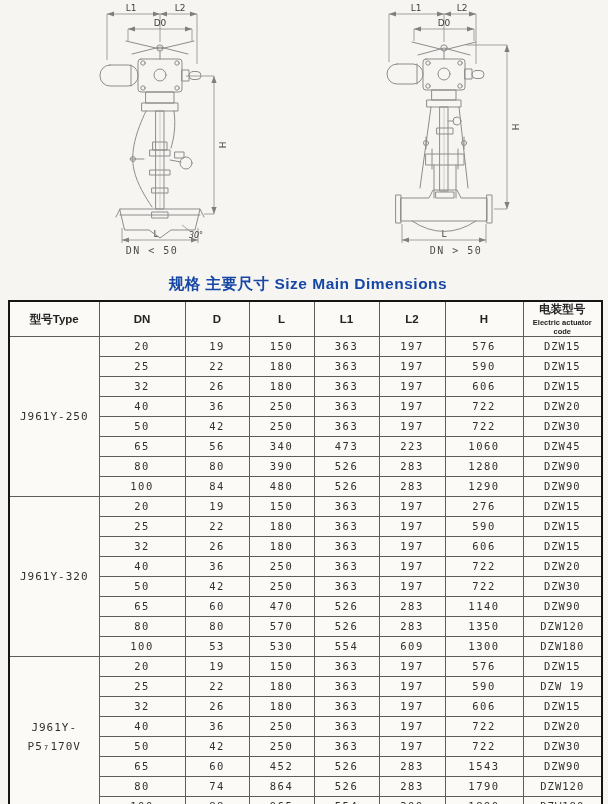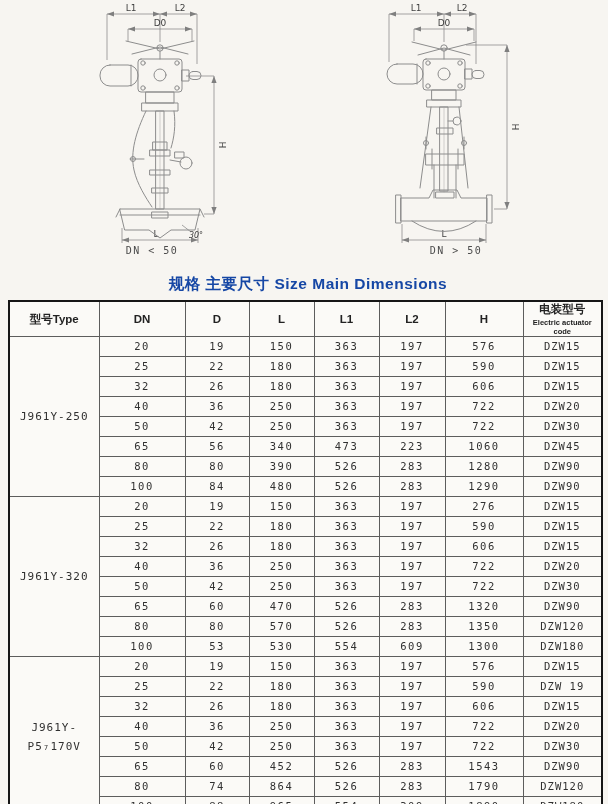--- a/index.html
+++ b/index.html
@@ -369,21 +369,21 @@
         <td class="num-cell">197</td>
         <td class="num-cell">722</td>
         <td class="code-cell">DZW30</td>
       </tr>
       <tr>
         <td class="num-cell">65</td>
         <td class="num-cell">60</td>
         <td class="num-cell">470</td>
         <td class="num-cell">526</td>
         <td class="num-cell">283</td>
-        <td class="num-cell">1320</td>
+        <td class="num-cell">1140</td>
         <td class="code-cell">DZW90</td>
       </tr>
       <tr>
         <td class="num-cell">80</td>
         <td class="num-cell">80</td>
         <td class="num-cell">570</td>
         <td class="num-cell">526</td>
         <td class="num-cell">283</td>
         <td class="num-cell">1350</td>
         <td class="code-cell">DZW120</td>

